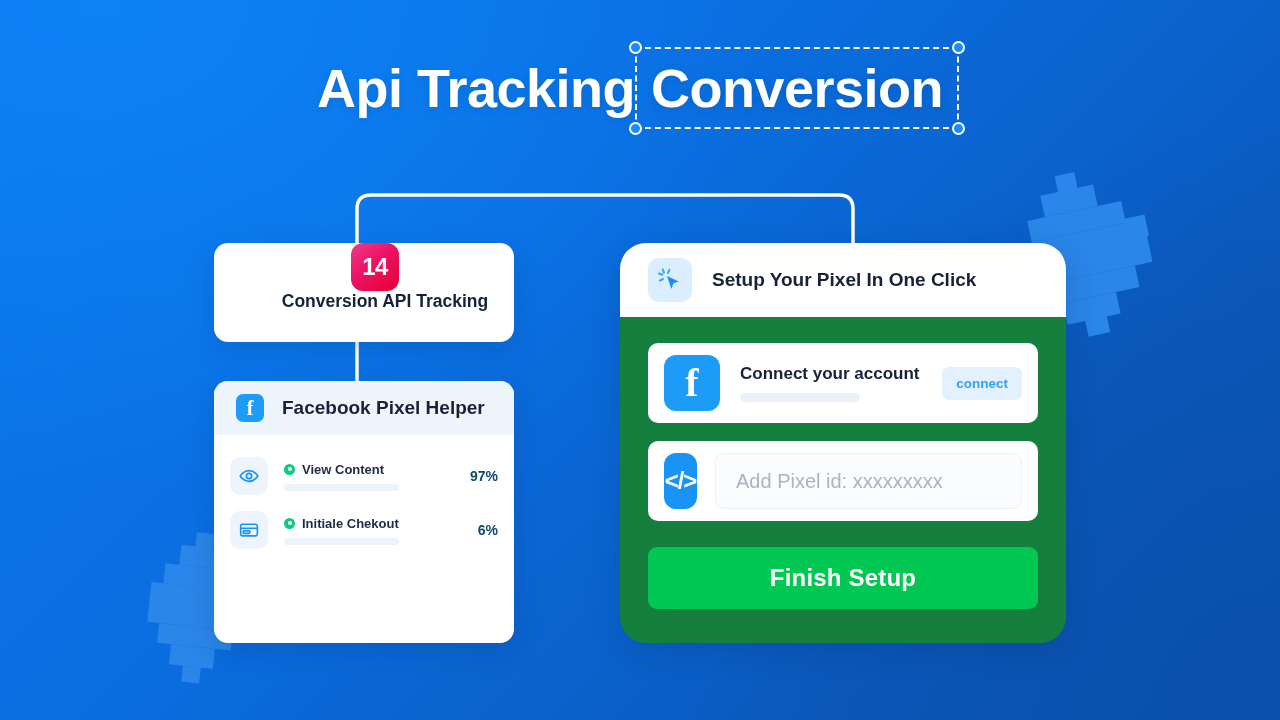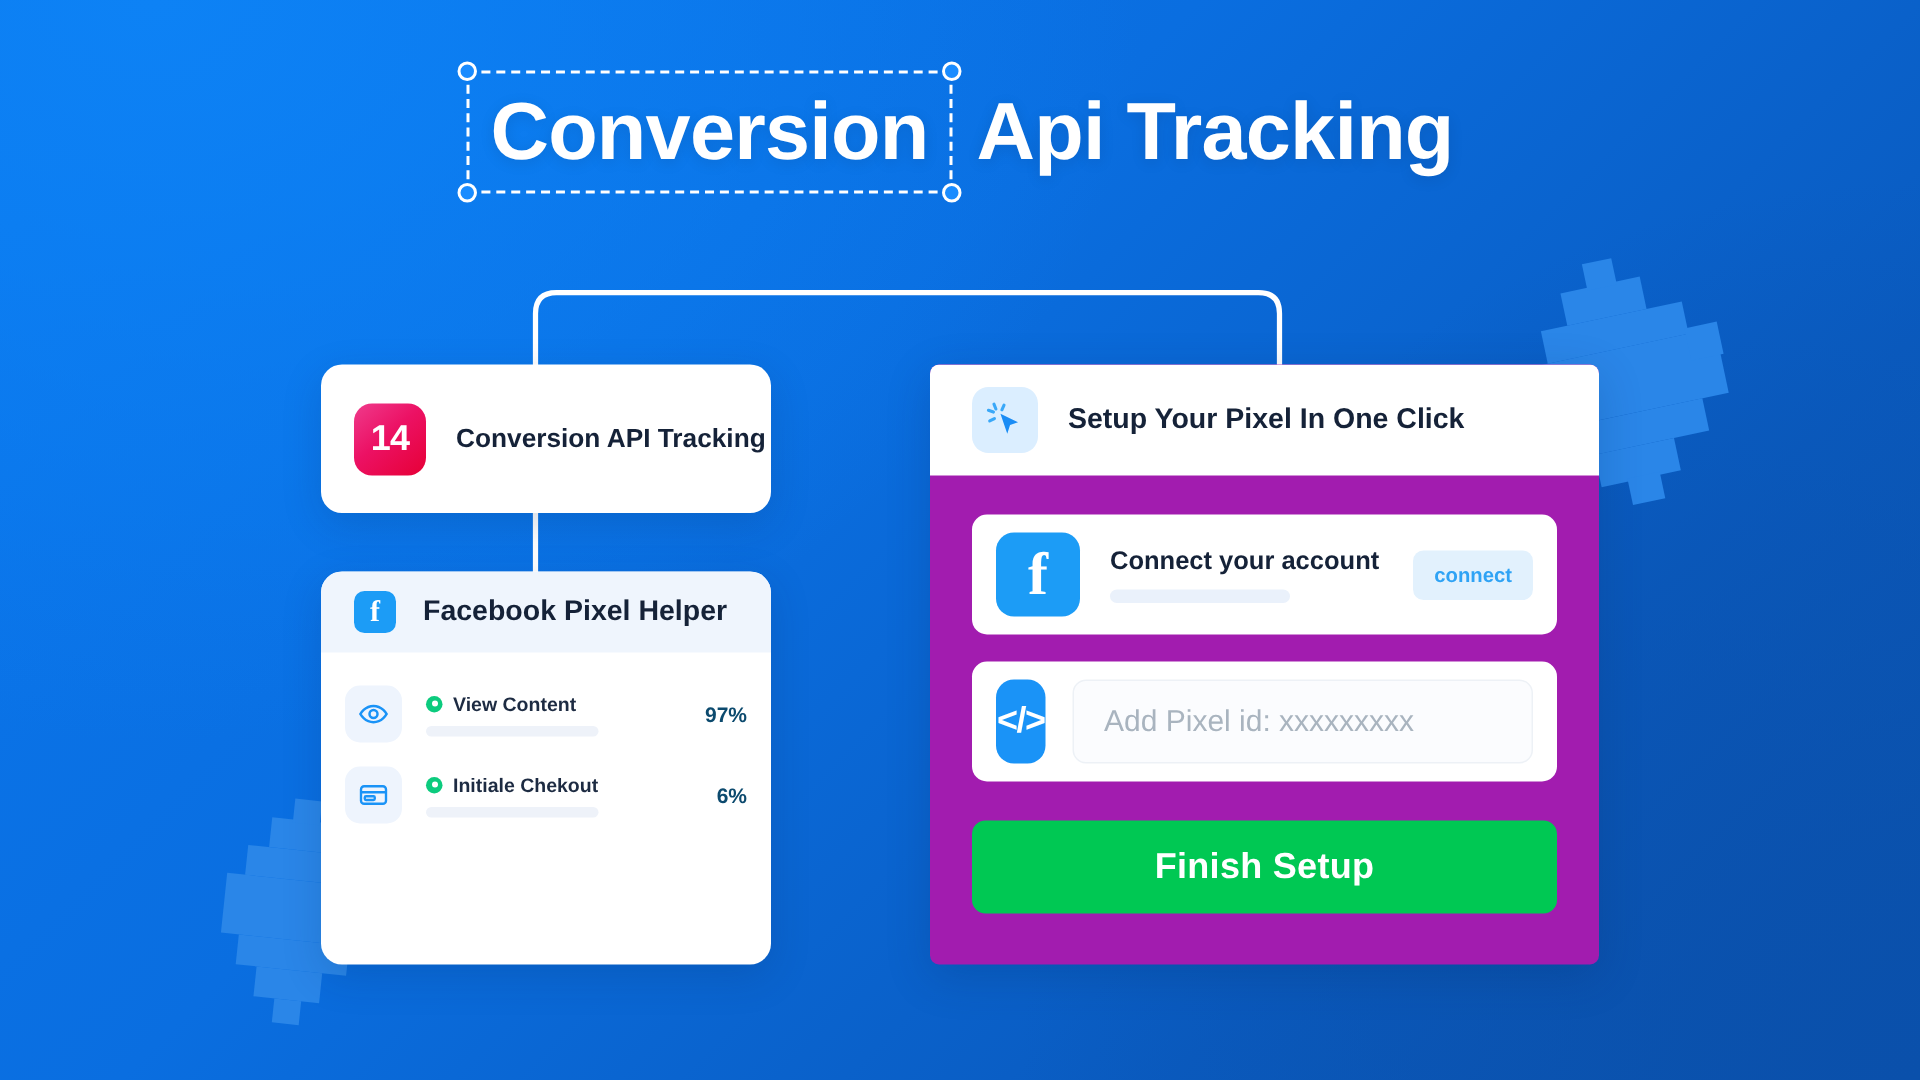--- a/index.html
+++ b/index.html
@@ -68,21 +68,21 @@
 
   
   #connector { position:absolute; left:0; top:0; width:1280px; height:720px; pointer-events:none; }
 
   
   .card { position:absolute; background:#ffffff; border-radius:14px;
           box-shadow:0 8px 26px rgba(4,40,90,0.17); }
 
   
   #card-tracking { left:214px; top:243px; width:300px; height:99px;
-                   display:flex; align-items:center; padding-left:22px; }
+                   display:flex; align-items:center; padding-left:22px;flex-direction:column; }
   #badge-14 {
     width:48px; height:48px; border-radius:12px;
     background:linear-gradient(140deg,#ef3b8c 0%, #ec1164 45%, #e60036 100%);
     color:#fff; font-size:24px; font-weight:700;
     display:flex; align-items:center; justify-content:center;
     letter-spacing:-0.5px;
   }
   #card-tracking .label { margin-left:20px; font-size:17.5px; font-weight:700; color:#152238; }
 
   
@@ -105,22 +105,22 @@
   .dot {
     width:11px; height:11px; border-radius:50%; background:#0ccb7e;
     display:inline-flex; align-items:center; justify-content:center;
     margin-right:7px; flex:0 0 11px;
   }
   .dot::after { content:""; width:4px; height:4px; border-radius:50%; background:#ffffff; }
   .metric .bar { margin-top:7px; height:7px; width:115px; border-radius:5px; background:#eef2f9; }
   .metric .pct { font-size:14px; font-weight:700; color:#0c4a6e; margin-left:17px; }
 
   
-  #panel { left:620px; top:243px; width:446px; height:400px; background:#a21caf;
-           border-radius:6px; box-shadow:0 8px 30px rgba(4,40,90,0.2); overflow:hidden; }
+  #panel { left:620px; top:243px; width:446px; height:400px; background:#15803d;
+           border-radius:26px; box-shadow:0 8px 30px rgba(4,40,90,0.2); overflow:hidden; }
   #panel-head { height:74px; background:#ffffff; display:flex; align-items:center; padding-left:28px; }
   #cursor-box { width:44px; height:44px; border-radius:11px; background:#dbeeff;
                 display:flex; align-items:center; justify-content:center; }
   #panel-head .label { margin-left:20px; font-size:19px; font-weight:700; color:#152238; }
 
   .panel-row { background:#ffffff; border-radius:10px; margin:0 28px; }
   #row-connect { margin-top:26px; height:80px; display:flex; align-items:center; padding:0 16px; }
   #fb-icon-lg { width:56px; height:56px; border-radius:12px; background:#1c9cf6;
                 display:flex; align-items:center; justify-content:center;
                 color:#fff; font-family:"Liberation Serif", serif; font-weight:700; font-size:40px; line-height:1; }
@@ -169,28 +169,28 @@
     <div class="px" style="left:0;    top:40px; width:100px;height:40px;"></div>
     <div class="px" style="left:12px; top:80px; width:74px; height:20px;"></div>
     <div class="px" style="left:26px; top:100px;width:44px; height:20px;"></div>
     <div class="px" style="left:40px; top:-14px;width:18px; height:16px;"></div>
     <div class="px" style="left:40px; top:120px;width:18px; height:16px;"></div>
   </div>
 </div>
 
 <div id="title-wrap">
   <div id="title">
+    <span id="title-rest">Api Tracking</span>
     <span id="selection-box">
       <span>Conversion</span>
       <span class="handle h-tl"></span>
       <span class="handle h-tr"></span>
       <span class="handle h-bl"></span>
       <span class="handle h-br"></span>
     </span>
-    <span id="title-rest">Api Tracking</span>
   </div>
 </div>
 
 <svg id="connector" viewBox="0 0 1280 720">
   <path d="M357,250 L357,209 Q357,195 371,195 L839,195 Q853,195 853,209 L853,250" fill="none" stroke="#ffffff" stroke-width="3.5" stroke-linecap="round"></path>
   <line x1="357" y1="340" x2="357" y2="384" stroke="#ffffff" stroke-width="3.5"></line>
 </svg>
 
 <div class="card" id="card-tracking">
   <div id="badge-14">14</div>

